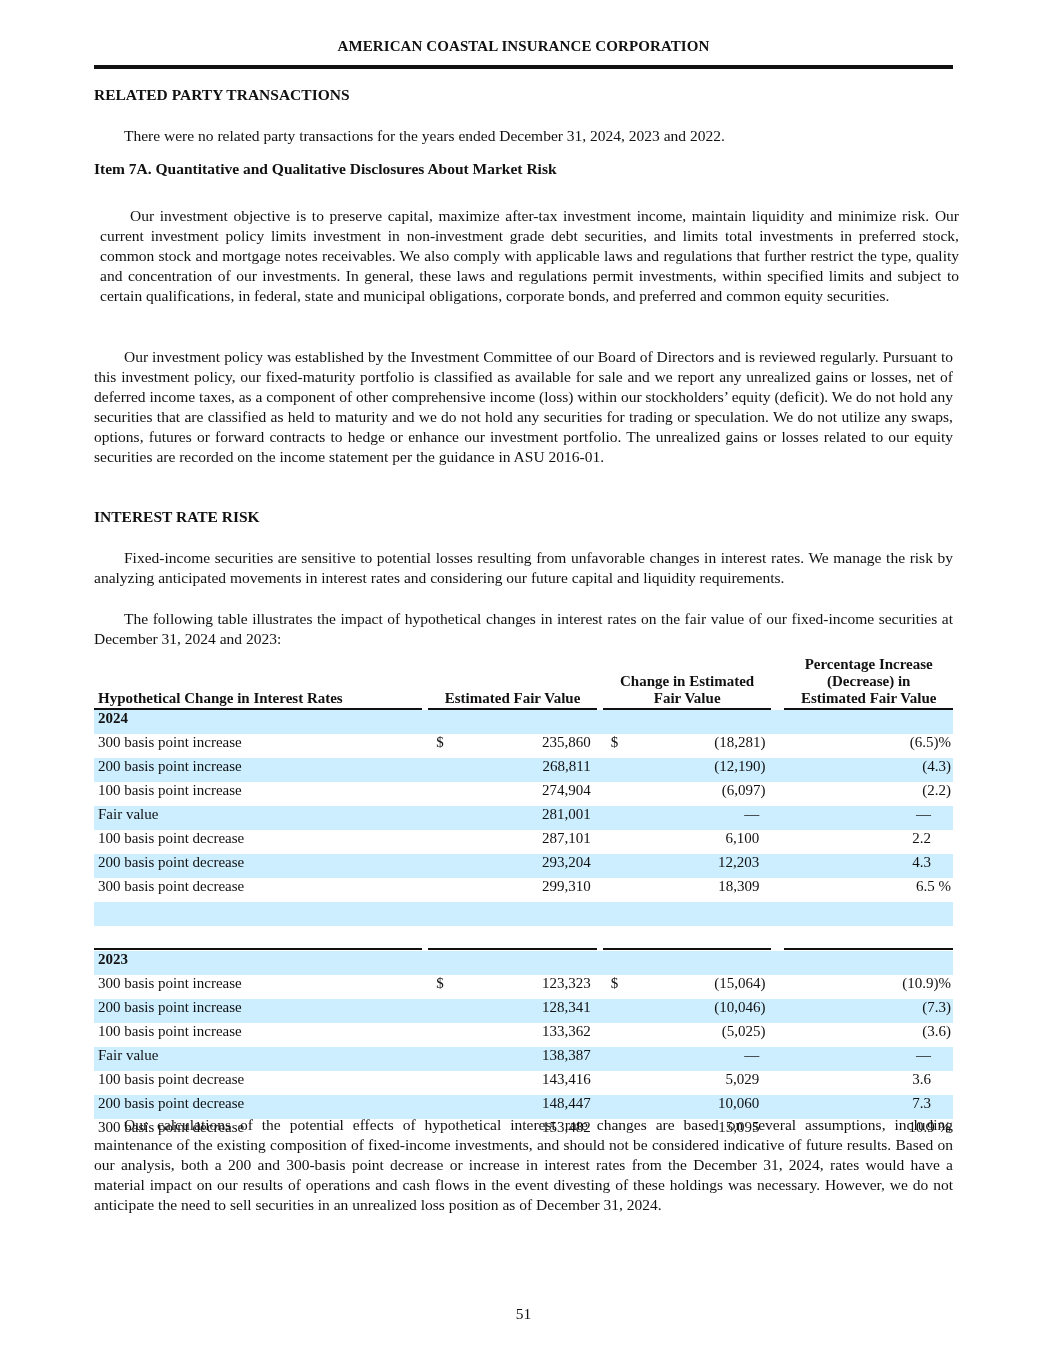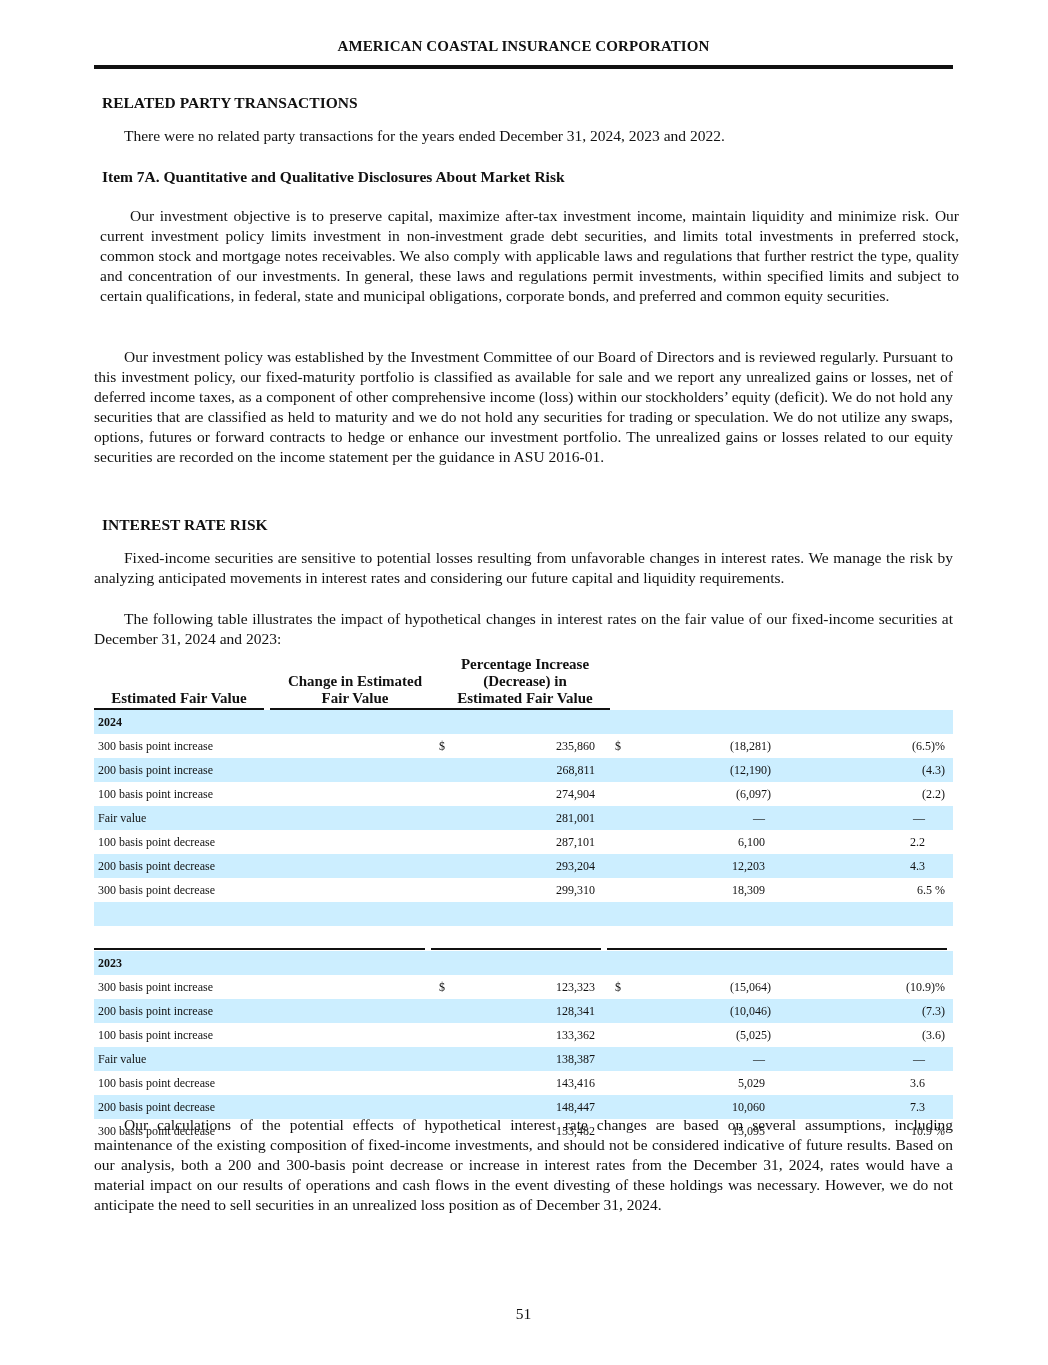--- a/index.html
+++ b/index.html
@@ -1,43 +1,43 @@
 <!DOCTYPE html>
 <html><head>
 <meta charset="utf-8">
 <style>
   html, body { margin: 0; padding: 0; background: #ffffff; }
   body { width: 1048px; height: 1365px; position: relative; font-family: "Liberation Serif", "DejaVu Serif", serif; color: #111; font-size: 15.5px; }
   .page { position: absolute; left: 94px; top: 0; width: 859px; }
   .running-header { text-align: center; font-weight: bold; font-size: 15px; padding-top: 38px; letter-spacing: 0.1px; }
   .header-rule { border-top: 4px solid #111; margin-top: 10px; }
-  h2.section { font-size: 15.5px; font-weight: bold; margin: 8px; }
+  h2.section { font-size: 15.5px; font-weight: bold; margin: 0; }
   p.body { margin: 0; text-align: justify; line-height: 20px; text-indent: 30px; }
   .blk-related { position: absolute; top: 86px; left: 0; width: 859px; }
   .p-related { position: absolute; top: 126px; left: 0; width: 859px; }
   .blk-item7a { position: absolute; top: 160px; left: 0; width: 859px; }
   .p-invobj { position: absolute; top: 206px; left: 6px; width: 859px; }
   .p-invpol { position: absolute; top: 347px; left: 0; width: 859px; }
   .blk-irr { position: absolute; top: 508px; left: 0; width: 859px; }
   .p-fixed { position: absolute; top: 548px; left: 0; width: 859px; }
   .p-table-intro { position: absolute; top: 609px; left: 0; width: 859px; }
   .p-calc { position: absolute; top: 1115px; left: 0; width: 859px; }
   .page-number { position: absolute; top: 1305px; left: 0; width: 859px; text-align: center; }
 
   
   .rate-table { position: absolute; top: 654px; left: 0; width: 859px; }
   .hdr-row { display: flex; height: 56px; align-items: flex-end; }
   .hdr-cell { font-weight: bold; font-size: 15px; line-height: 17px; border-bottom: 2px solid #111; padding-bottom: 1px; }
   .c1 { width: 331px; margin-right: 6px; }
   .c2 { width: 170px; margin-right: 6px; }
-  .c3 { width: 170px; margin-right: 0; }
+  .c3 { width: 170px; margin-right: 13px; }
   .c4 { width: 170px; }
   .hdr-cell.c1 { text-align: left; padding-left: 4px; width: 327px; }
   .hdr-cell.c2, .hdr-cell.c3, .hdr-cell.c4 { text-align: center; }
-  .row { display: flex; height: 24px; align-items: center; font-size: 12px; }
+  .row { display: flex; height: 24px; align-items: flex-start; font-size: 15px; }
   .row.shade { background: #cceeff; }
   .row .label { width: 331px; padding-left: 4px; box-sizing: border-box; margin-right: 6px; }
   .row .year { font-weight: bold; }
   .numcell { display: flex; justify-content: space-between; box-sizing: border-box; padding-left: 8px; padding-right: 6px; }
   .numcell .dollar { width: 12px; }
   .numcell .val { text-align: right; flex: 1; }
   .pctcell { width: 170px; text-align: right; box-sizing: border-box; padding-right: 2px; }
   .spacer-row { height: 24px; }
   .spacer-blank { height: 22px; }
   .rule-row { display: flex; height: 3px; }
@@ -63,20 +63,21 @@
   <p class="body p-invpol">Our investment policy was established by the Investment Committee of our Board of Directors and is reviewed regularly. Pursuant to this investment policy, our fixed-maturity portfolio is classified as available for sale and we report any unrealized gains or losses, net of deferred income taxes, as a component of other comprehensive income (loss) within our stockholders’ equity (deficit). We do not hold any securities that are classified as held to maturity and we do not hold any securities for trading or speculation. We do not utilize any swaps, options, futures or forward contracts to hedge or enhance our investment portfolio. The unrealized gains or losses related to our equity securities are recorded on the income statement per the guidance in ASU 2016-01.</p>
 
   <div class="blk-irr">
     <h2 class="section">INTEREST RATE RISK</h2>
   </div>
   <p class="body p-fixed">Fixed-income securities are sensitive to potential losses resulting from unfavorable changes in interest rates. We manage the risk by analyzing anticipated movements in interest rates and considering our future capital and liquidity requirements.</p>
   <p class="body p-table-intro">The following table illustrates the impact of hypothetical changes in interest rates on the fair value of our fixed-income securities at December 31, 2024 and 2023:</p>
 
   <div class="rate-table">
     <div class="hdr-row">
+      <div class="hdr-cell c1">Hypothetical Change in Interest Rates</div>
       <div class="hdr-cell c2">Estimated Fair Value</div>
       <div class="hdr-cell c3">
         <div>Change in Estimated</div>
         <div>Fair Value</div>
       </div>
       <div class="hdr-cell c4">
         <div>Percentage Increase</div>
         <div>(Decrease) in</div>
         <div>Estimated Fair Value</div>
       </div>

